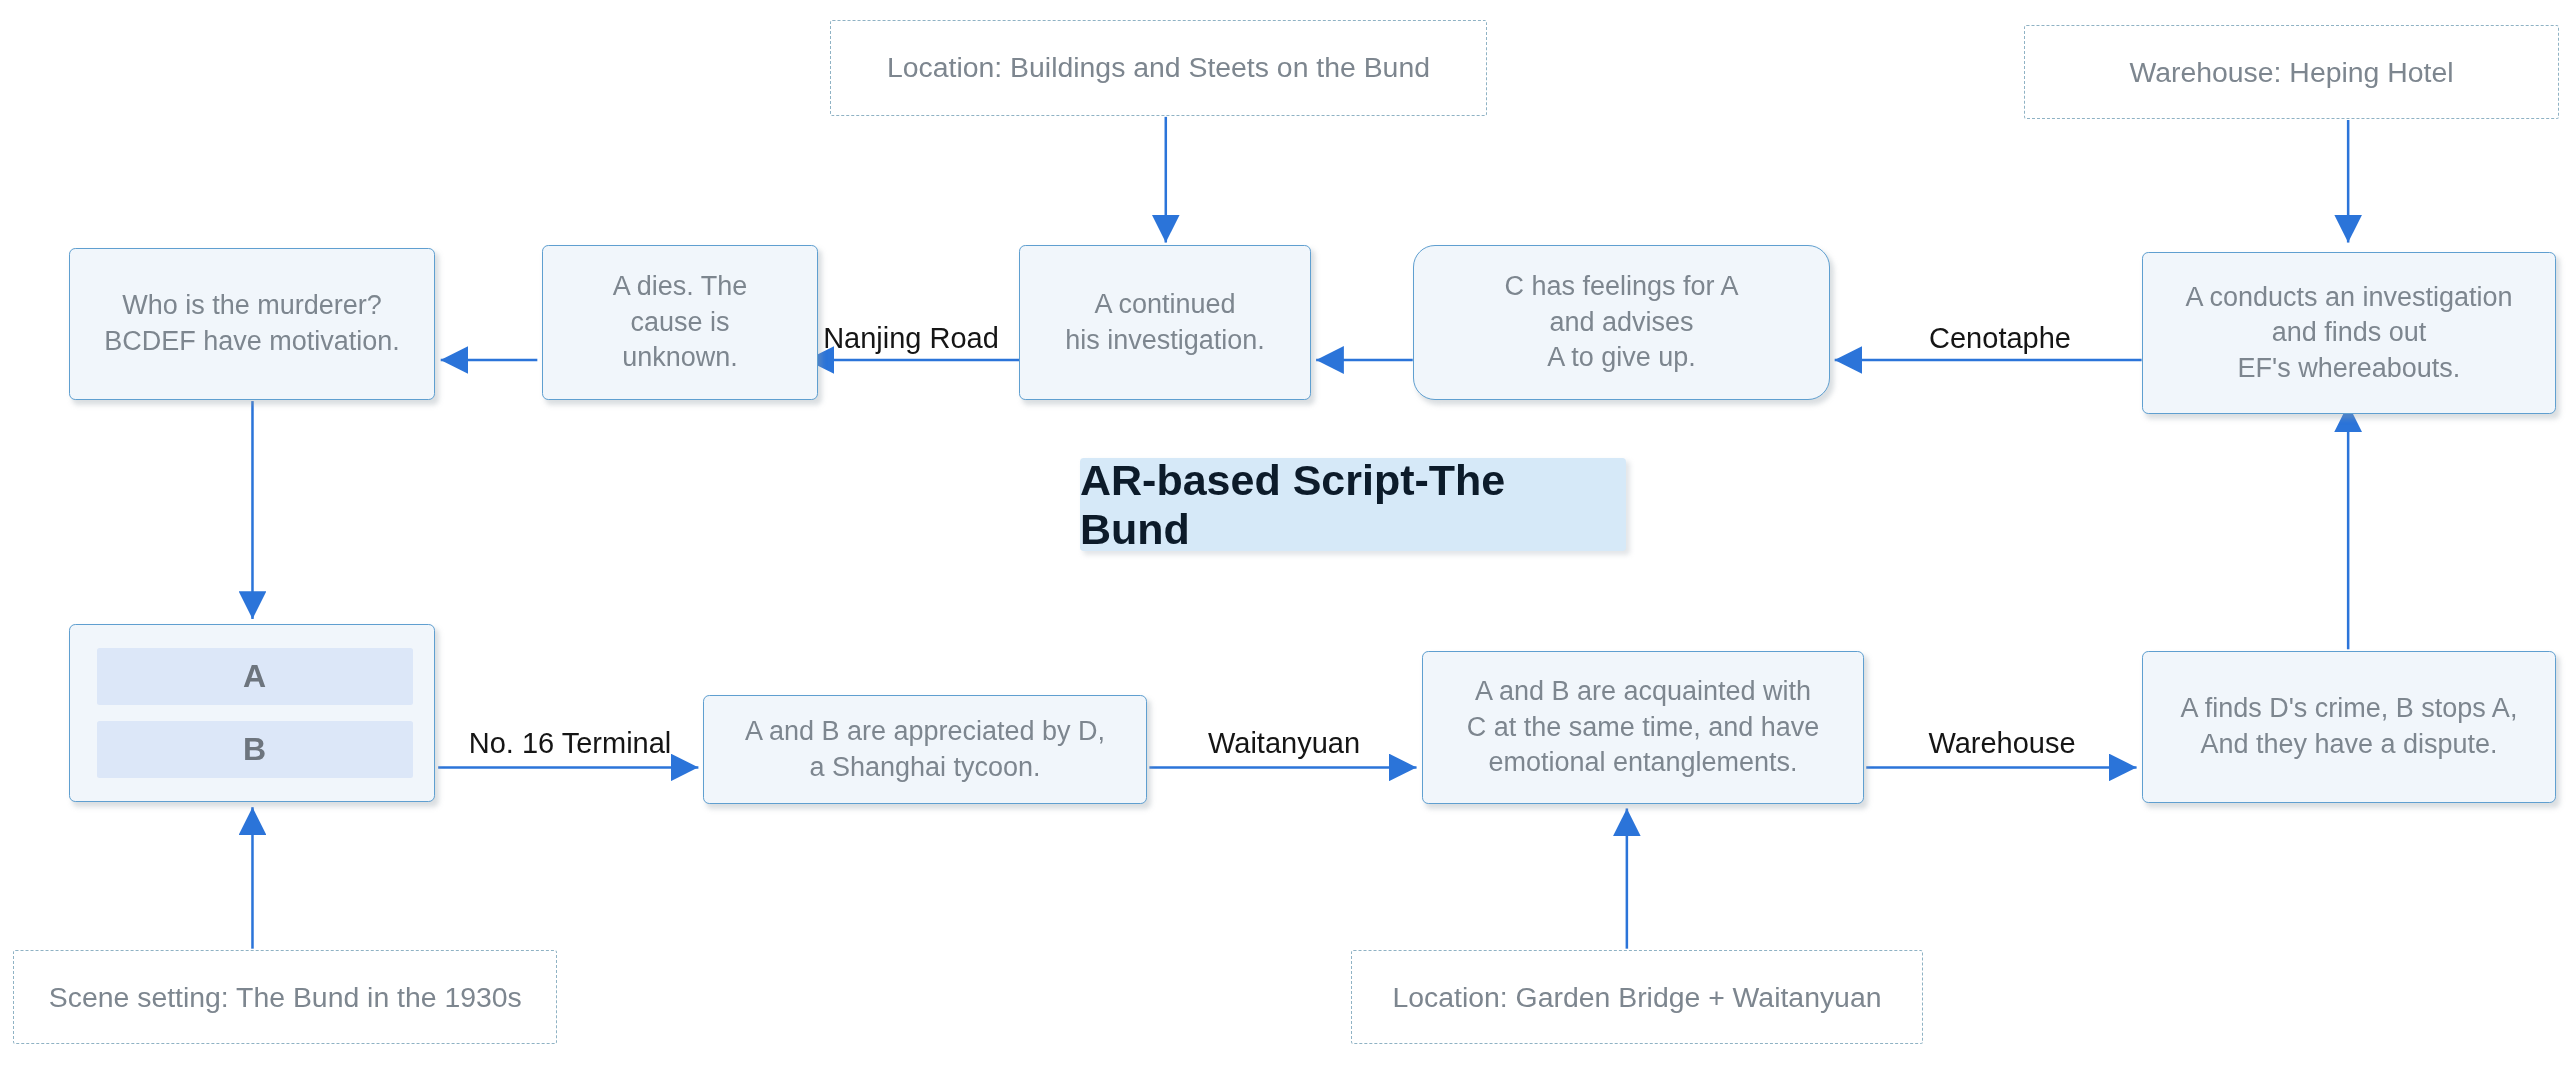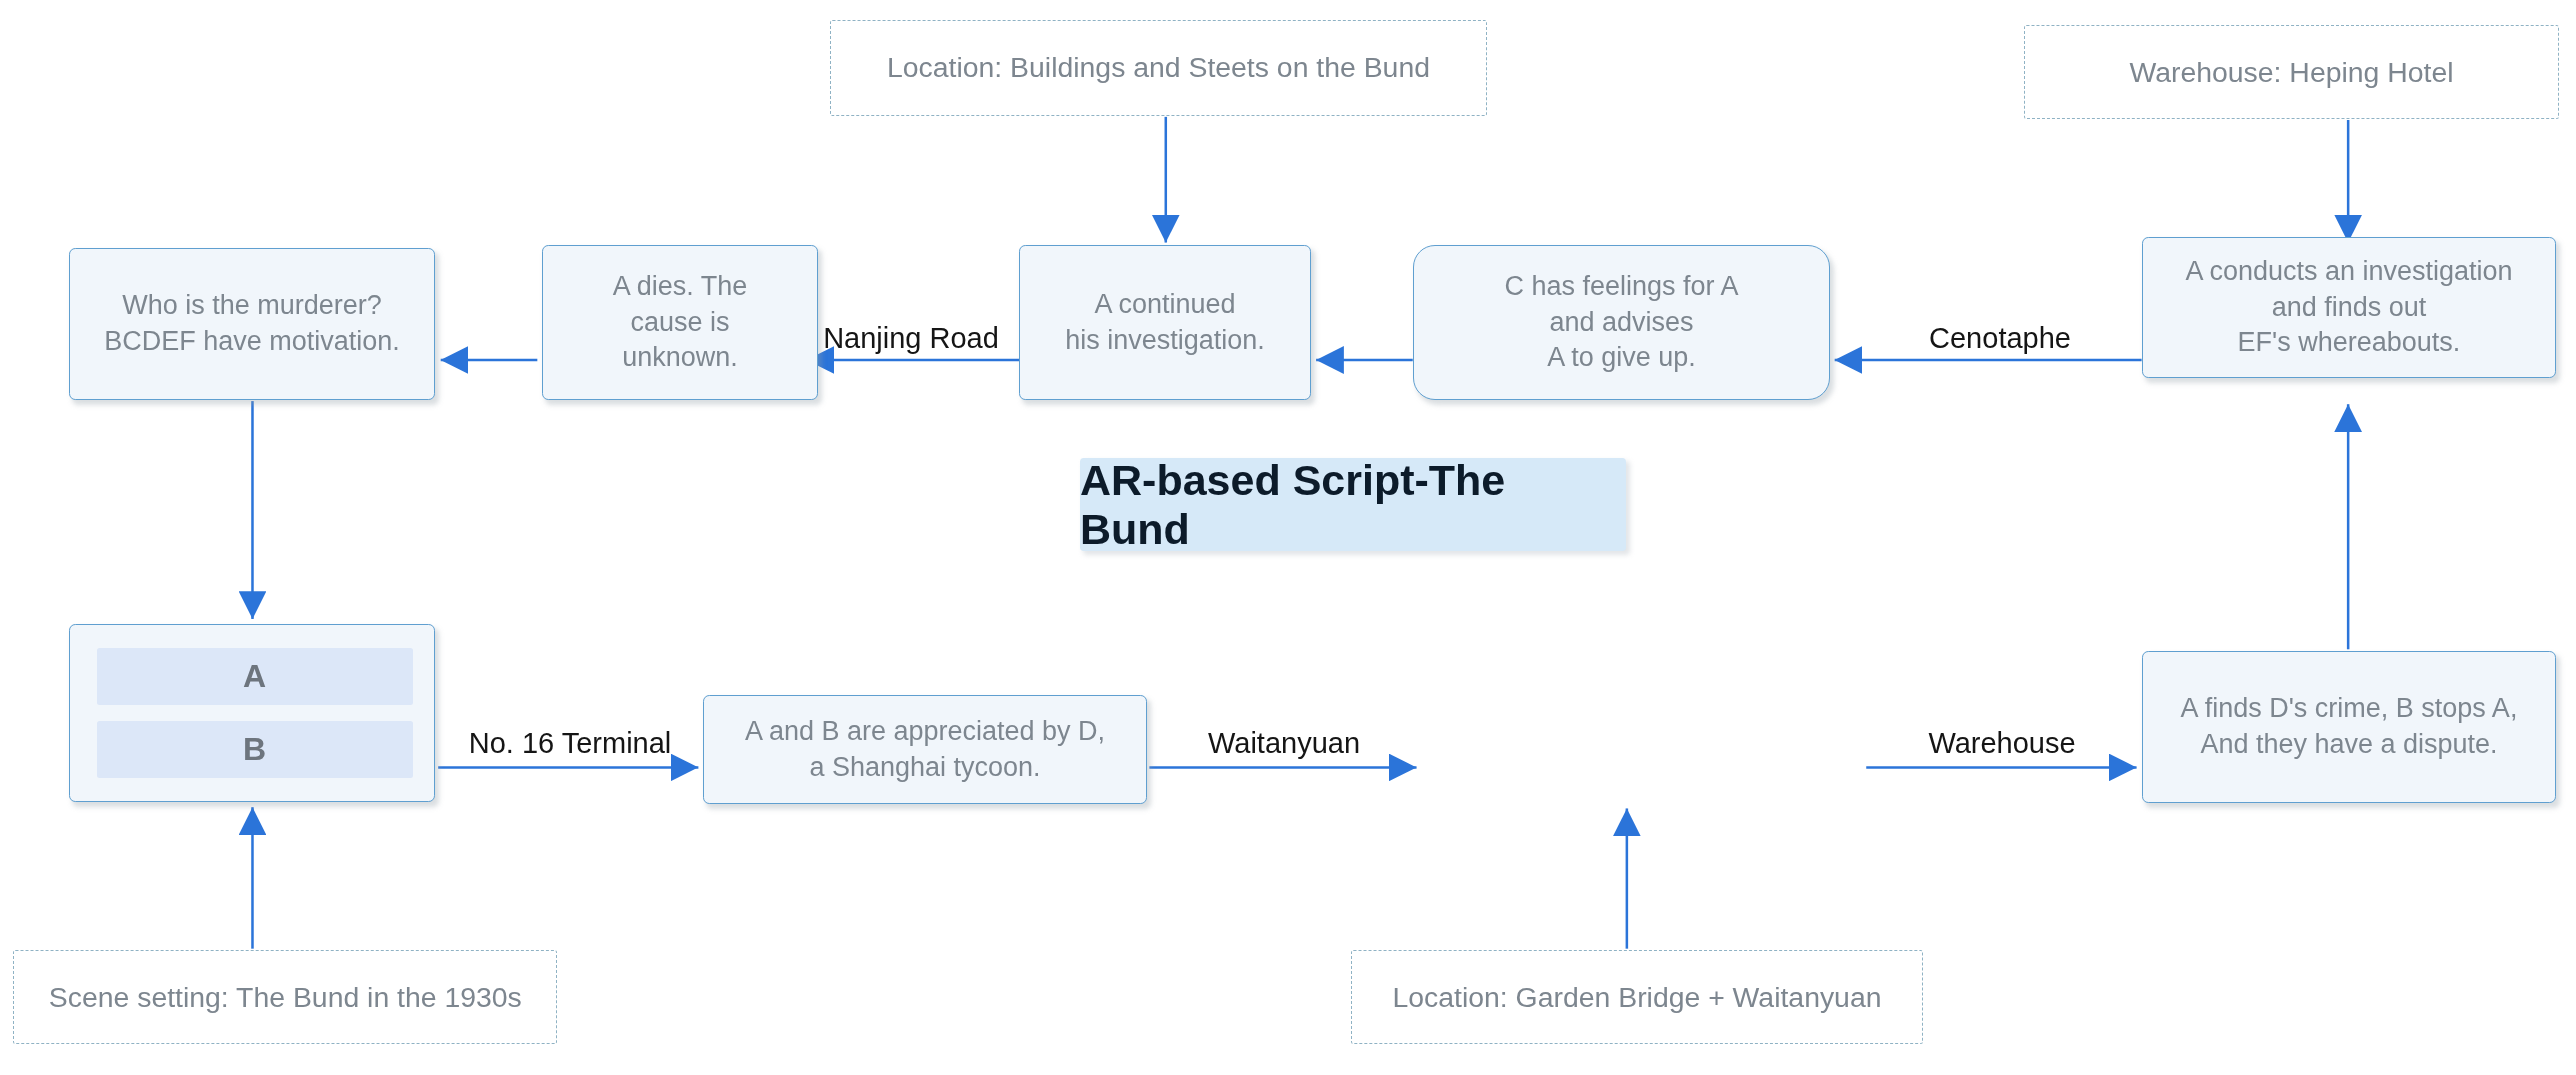--- a/index.html
+++ b/index.html
@@ -128,21 +128,21 @@
   </div>
   <div class="node" style="left:1019px;top:245px;width:292px;height:155px;">
     <span>A continued
 his investigation.</span>
   </div>
   <div class="node" style="left:1413px;top:245px;width:417px;height:155px;border-radius:22px;">
     <span>C has feelings for A
 and advises
 A to give up.</span>
   </div>
-  <div class="node" style="left:2142px;top:237px;width:414px;height:141px;">
+  <div class="node" style="left:2142px;top:252px;width:414px;height:162px;">
     <span>A conducts an investigation
 and finds out
 EF's whereabouts.</span>
   </div>
 
   <div class="title-box" style="left:1080px;top:458px;width:546px;height:93px;">
     <span>AR-based Script-The Bund</span>
   </div>
 
   <div class="ab-box" style="left:69px;top:624px;width:366px;height:178px;">
@@ -150,20 +150,25 @@
       <span>A</span>
     </div>
     <div class="ab-row">
       <span>B</span>
     </div>
   </div>
   <div class="node" style="left:703px;top:695px;width:444px;height:109px;">
     <span>A and B are appreciated by D,
 a Shanghai tycoon.</span>
   </div>
+  <div class="node" style="left:1422px;top:651px;width:442px;height:153px;">
+    <span>A and B are acquainted with
+C at the same time, and have
+emotional entanglements.</span>
+  </div>
   <div class="node" style="left:2142px;top:651px;width:414px;height:152px;">
     <span>A finds D's crime, B stops A,
 And they have a dispute.</span>
   </div>
 
   <div class="edge-label" style="left:911px;top:322px;">Nanjing Road</div>
   <div class="edge-label" style="left:2000px;top:322px;">Cenotaphe</div>
   <div class="edge-label" style="left:570px;top:727px;">No. 16 Terminal</div>
   <div class="edge-label" style="left:1284px;top:727px;">Waitanyuan</div>
   <div class="edge-label" style="left:2002px;top:727px;">Warehouse</div>

